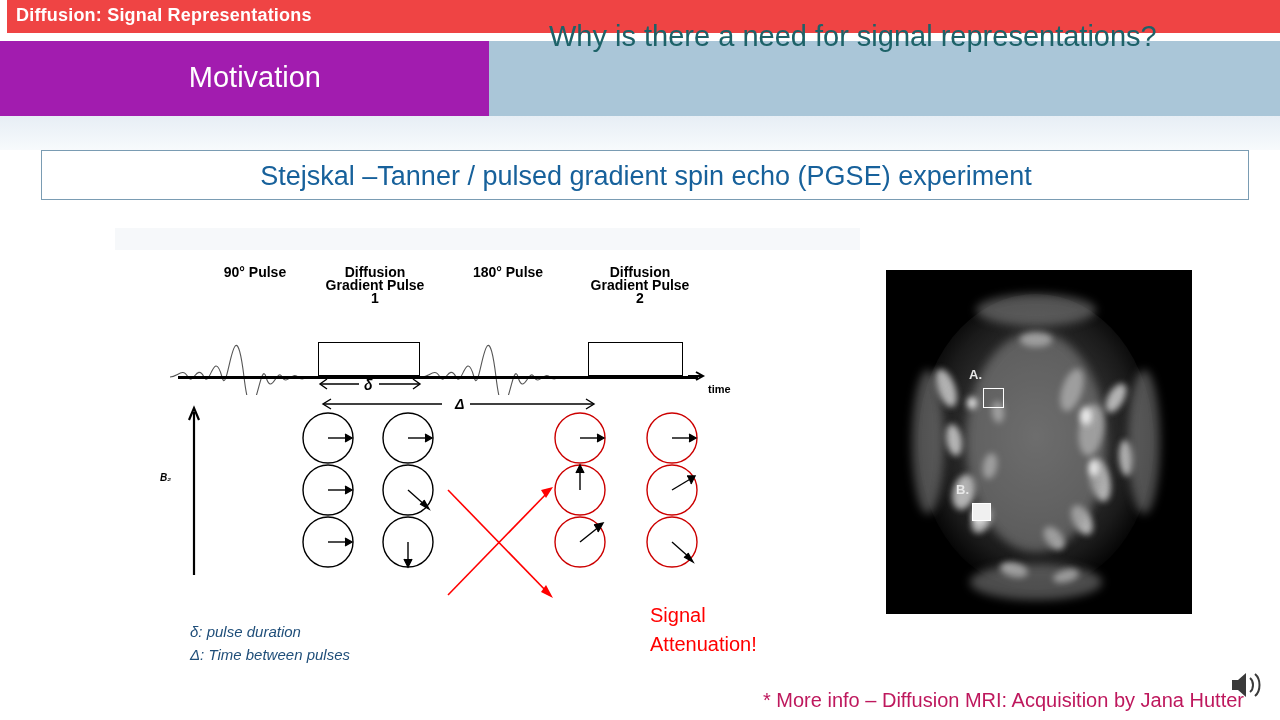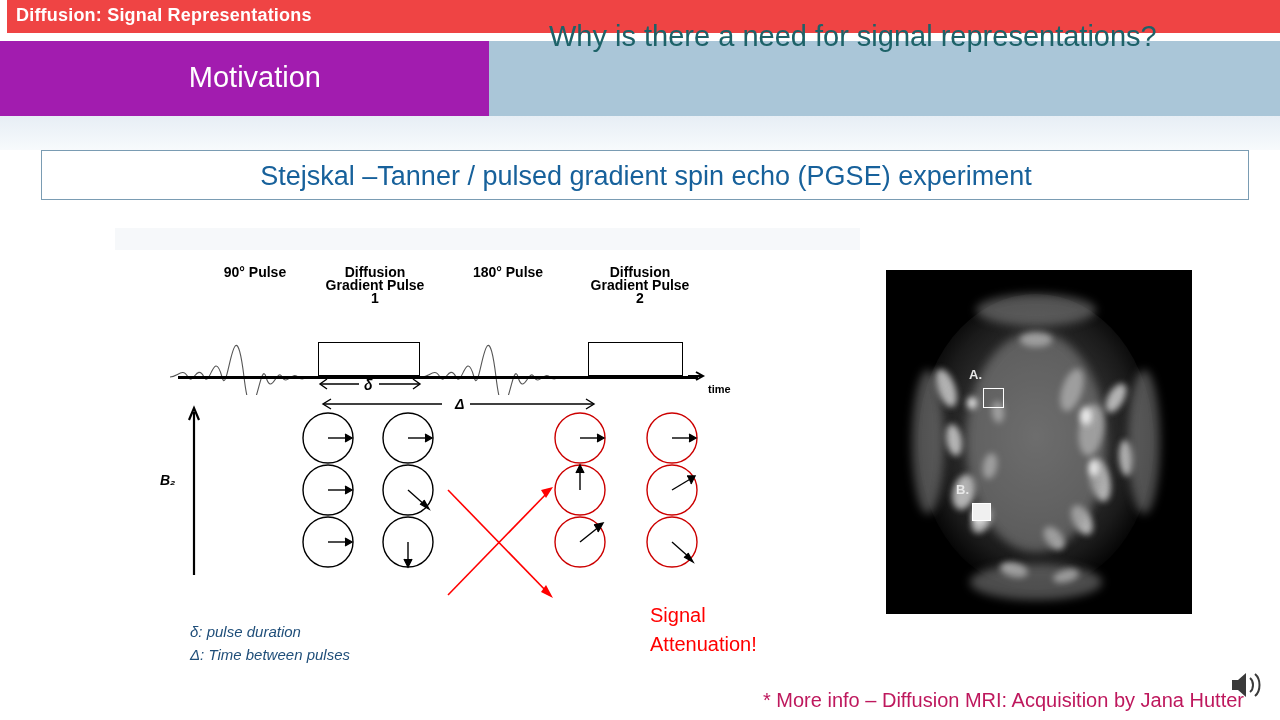--- a/index.html
+++ b/index.html
@@ -68,21 +68,21 @@
   .diag-label{
     position:absolute;color:#000;font-size:14px;font-weight:bold;
     text-align:center;line-height:13px;
   }
   .pulse-box{
     position:absolute;border:1.5px solid #000;background:#fff;box-sizing:border-box;
   }
   .axis-line{position:absolute;background:#000;}
   .timelbl{position:absolute;font-size:11px;font-weight:bold;color:#000;margin-left:40px;}
   .bz{
-    position:absolute;font-size:14px;font-weight:bold;font-style:italic;color:#000;
+    position:absolute;font-size:10px;font-weight:bold;font-style:italic;color:#000;
   }
   
   .legend{
     position:absolute;left:190px;top:620px;color:#1f4e79;font-size:15px;
     font-style:italic;line-height:23px;white-space:nowrap;
   }
   .sig-att{
     position:absolute;left:650px;top:601px;color:#ff0000;font-size:20px;
     line-height:29px;
   }

